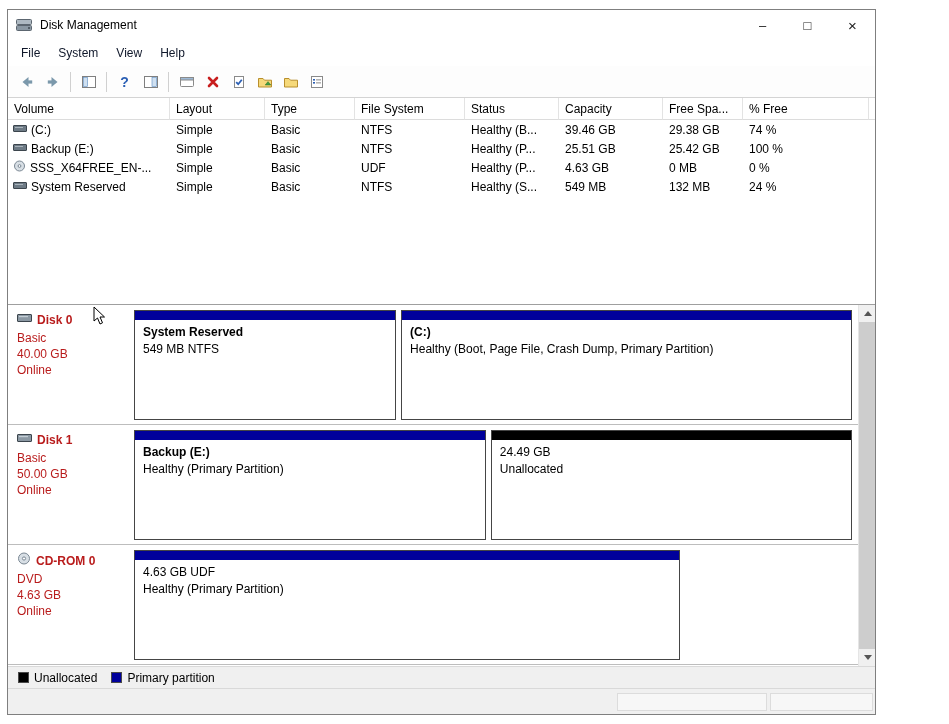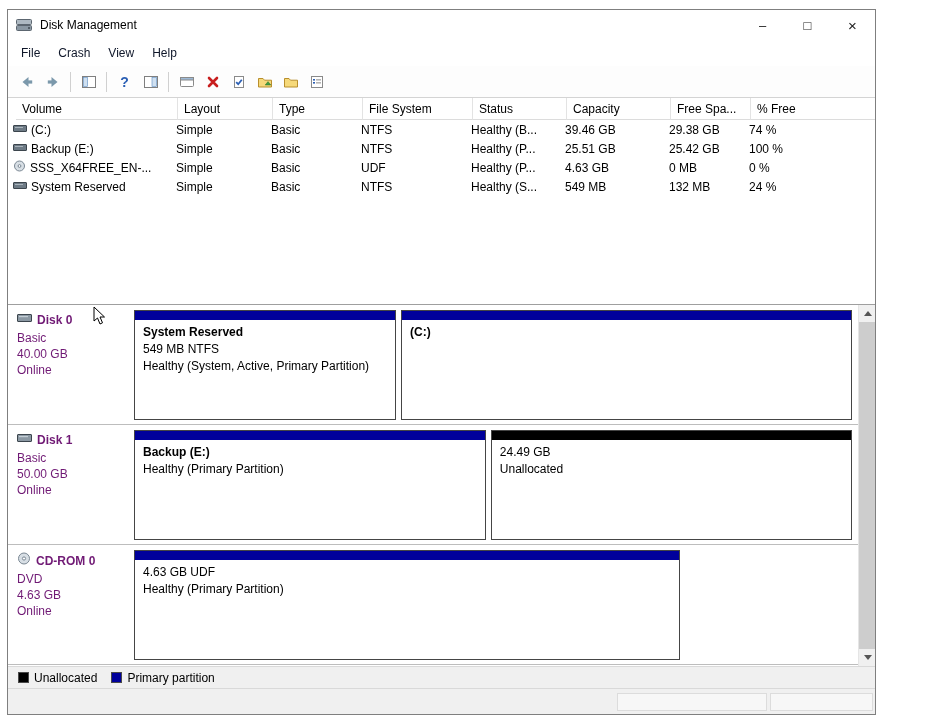--- a/index.html
+++ b/index.html
@@ -25,32 +25,32 @@
   .toolbar{height:32px;display:flex;align-items:center;padding-left:6px;gap:1px;
     border-bottom:1px solid #d4d4d4;background:#fdfdfd;flex:0 0 auto;}
   .tool-btn{width:25px;height:25px;display:flex;align-items:center;justify-content:center;}
   .tool-sep{width:1px;height:20px;background:#d0d0d0;margin:0 4px;}
   .help-glyph{color:#2b5fb4;font-weight:bold;font-size:14px;}
 
   
   .volume-pane{height:206px;background:#fff;flex:0 0 auto;overflow:hidden;position:relative;}
   .vt-header,.vt-row{display:grid;
     grid-template-columns:162px 95px 90px 110px 94px 104px 80px 126px 1fr;}
-  .vt-header{height:22px;margin-left:8px;}
+  .vt-header{height:22px;}
   .hcell{border-right:1px solid #e3e3e3;border-bottom:1px solid #dcdcdc;display:flex;
     align-items:center;padding-left:6px;font-size:12px;color:#000;white-space:nowrap;overflow:hidden;}
   .vt-row{height:19px;font-size:12px;align-items:center;}
   .cell{padding-left:6px;white-space:nowrap;overflow:hidden;}
   .cell.vol{display:flex;align-items:center;gap:4px;padding-left:5px;}
 
   
   .graph-pane{flex:1 1 auto;position:relative;border-top:1px solid #9f9f9f;background:#fff;overflow:hidden;}
   .disk-rows{margin-right:17px;height:100%;}
   .disk-row{height:120px;display:flex;border-bottom:1px solid #bdbdbd;padding:5px 3px 4px 0;}
-  .disk-label{width:122px;padding:2px 4px 0 9px;font-size:12px;line-height:16px;color:#701a75;}
+  .disk-label{width:122px;padding:2px 4px 0 9px;font-size:12px;line-height:16px;color:#b91c1c;}
   .disk-name{display:flex;align-items:center;gap:5px;font-weight:bold;margin-bottom:2px;white-space:nowrap;}
   .disk-parts{flex:1;display:flex;gap:5px;padding:0 3px 0 4px;min-width:0;}
   .partition{border:1px solid #454545;background:#fff;display:flex;flex-direction:column;overflow:hidden;min-width:0;}
   .part-band{height:9px;flex:0 0 auto;}
   .band-primary{background:var(--primary);}
   .band-unallocated{background:var(--unalloc);}
   .part-body{padding:4px 8px;font-size:12px;line-height:17px;color:#000;}
   .part-body div{white-space:nowrap;overflow:hidden;}
   .part-title{font-weight:bold;}
 
@@ -96,21 +96,21 @@
       </svg>
     </span>
     <span class="tb-title">Disk Management</span>
     <div class="tb-btn">–</div>
     <div class="tb-btn">□</div>
     <div class="tb-btn close">×</div>
   </div>
 
   <div class="menubar">
     <span class="menu-item">File</span>
-    <span class="menu-item">Crash</span>
+    <span class="menu-item">System</span>
     <span class="menu-item">View</span>
     <span class="menu-item">Help</span>
   </div>
 
   <div class="toolbar">
     <div class="tool-btn">
       <svg width="16" height="16" viewBox="0 0 16 16">
           <path d="M9.5 3 L3.5 8 L9.5 13 Z" fill="#7b98ab"></path>
           <rect x="9" y="6.4" width="4.2" height="3.2" fill="#7b98ab"></rect>
         </svg>
@@ -279,27 +279,27 @@
           <div>Basic</div>
           <div>40.00 GB</div>
           <div>Online</div>
         </div>
         <div class="disk-parts">
           <div class="partition" style="width:36.5%">
             <div class="part-band band-primary"></div>
             <div class="part-body">
               <div class="part-title">System Reserved</div>
               <div>549 MB NTFS</div>
-              <div>Healthy (System, Active, Primary Partition)</div>
             </div>
           </div>
           <div class="partition" style="flex:1">
             <div class="part-band band-primary"></div>
             <div class="part-body">
               <div class="part-title">(C:)</div>
+              <div>Healthy (Boot, Page File, Crash Dump, Primary Partition)</div>
             </div>
           </div>
         </div>
       </div>
 
       <div class="disk-row">
         <div class="disk-label">
           <div class="disk-name">
             <span><svg width="15" height="12" viewBox="0 0 15 12">
                   <rect x="0.5" y="2.5" width="14" height="7" rx="0.5" fill="#8b98a3" stroke="#3c454d"></rect>

